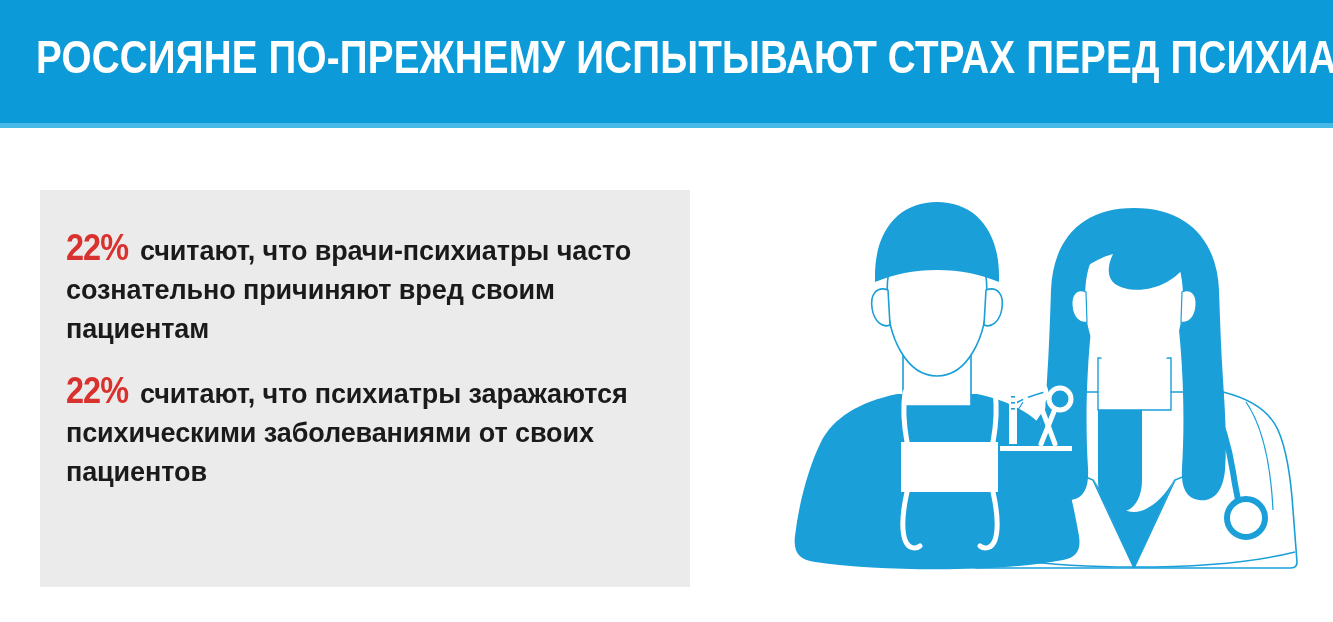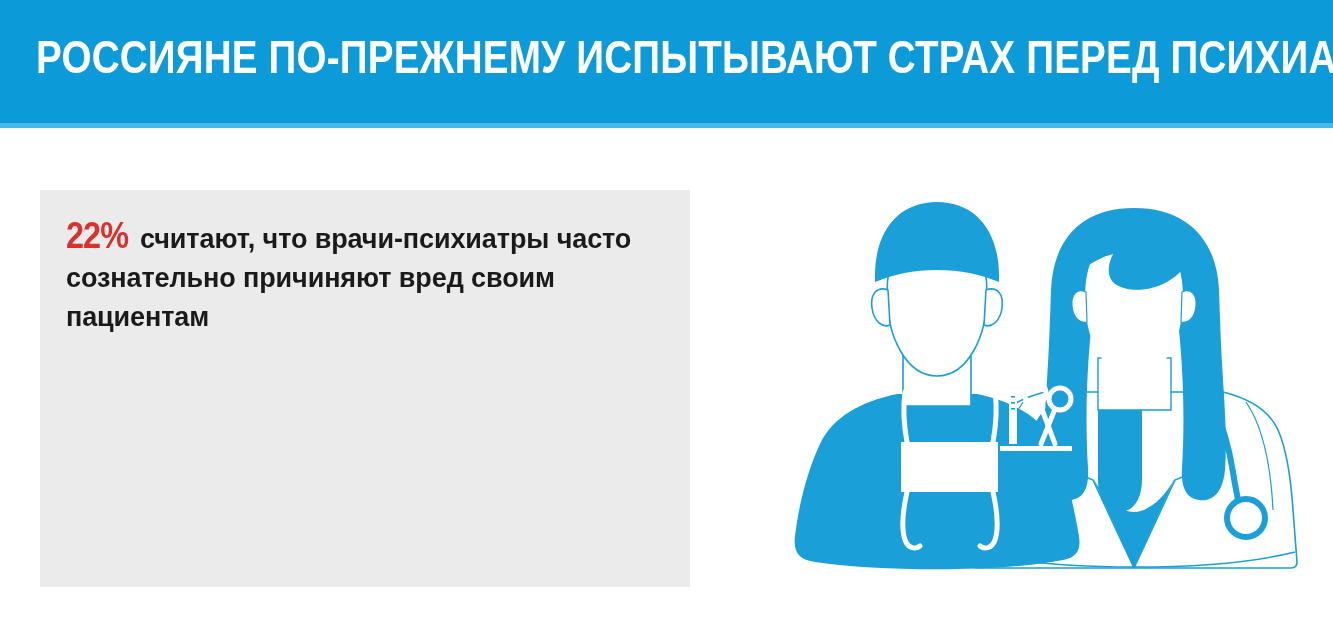--- a/index.html
+++ b/index.html
@@ -35,21 +35,21 @@
   }
 
   
   .stats-panel{
     position:absolute;left:40px;top:190px;width:650px;height:397px;
     background:#ebebeb;
     box-sizing:border-box;
     padding:22px 30px 10px 26px;
   }
   .stat-item{
-    margin:4px 0 22px 0;
+    margin:16px 0 22px 0;
     color:#1a1a1a;
     font-size:27px;
     line-height:39px;
     font-weight:bold;
     letter-spacing:-0.1px;
   }
   .stat-item:last-child{margin-bottom:0;}
   .stat-pct{
     color:#d8312e;
     font-size:36px;
@@ -75,20 +75,23 @@
 <div class="header-underline"></div>
 <div class="header-title">РОССИЯНЕ ПО-ПРЕЖНЕМУ ИСПЫТЫВАЮТ СТРАХ ПЕРЕД ПСИХИАТРИЕЙ</div>
 
 <div class="stats-panel">
 
   <p class="stat-item">
     <span class="stat-pct">22%</span><span>считают, что врачи-психиатры часто сознательно причиняют вред своим пациентам</span>
   </p>
 
 
+  <p class="stat-item">
+    <span class="stat-pct">22%</span><span>считают, что психиатры заражаются психическими заболеваниями от своих пациентов</span>
+  </p>
 
 </div>
 
 <div class="illustration">
   <svg viewBox="0 0 560 400" xmlns="http://www.w3.org/2000/svg">
 
     <g>
 
       <path d="M 290 212
                C 262 219 243 232 235 250

